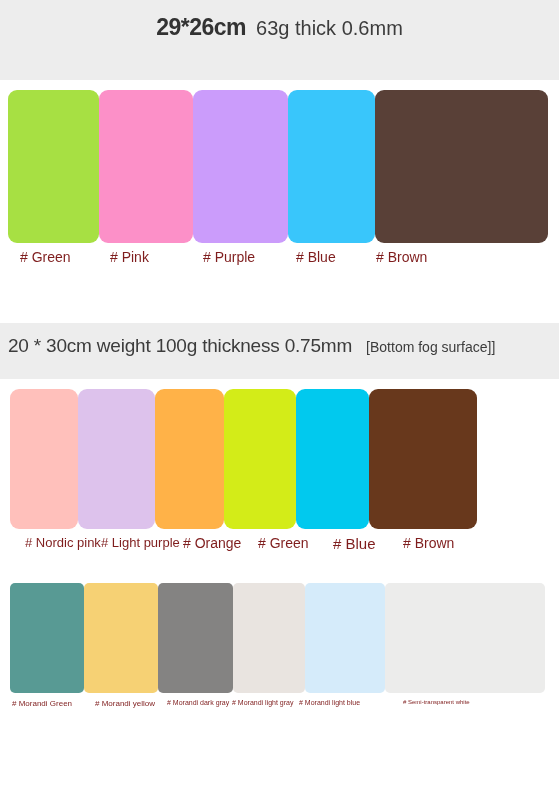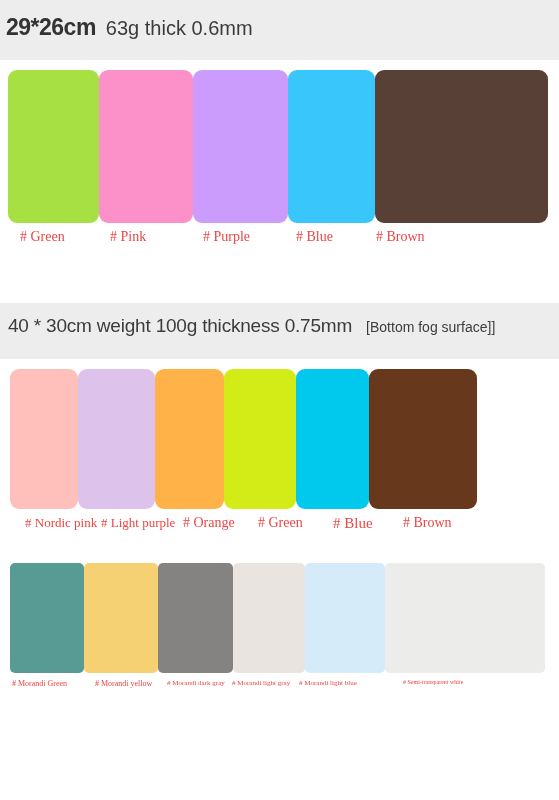--- a/index.html
+++ b/index.html
@@ -19,23 +19,24 @@
   
   .header-band {
     background: #ededed;
     width: 100%;
     box-sizing: border-box;
     display: flex;
     align-items: baseline;
     overflow: hidden;
   }
   #header-band-1 {
-    height: 60px;
+    height: 80px;
     padding: 0 6px;
     padding-top: 14px;
+    justify-content: center;
   }
   #header-band-2 {
     height: 56px;
     padding: 0 8px;
     padding-top: 12px;
   }
 
   .hdr-size {
     font-size: 23px;
     font-weight: 700;
@@ -86,22 +87,21 @@
     top: 0;
     border-radius: 9px;
   }
   .label-strip {
     position: relative;
     width: 100%;
   }
   .swatch-label {
     position: absolute;
     white-space: nowrap;
-    color: #ef4444;
-    font-family: Liberation Serif, serif;
+    color: #7f1d1d;
   }
 
   
   #row1-strip { height: 153px; }
   #row1-labels { height: 38px; }
   #row1-strip .swatch { height: 153px; }
   #row1-labels .swatch-label { font-size: 14px; top: 6px; }
 
   #row2-strip { height: 140px; }
   #row2-labels { height: 36px; text-align: center; }
@@ -140,21 +140,21 @@
     <span class="swatch-label" style="left:20px;"># Green</span>
     <span class="swatch-label" style="left:110px;"># Pink</span>
     <span class="swatch-label" style="left:203px;"># Purple</span>
     <span class="swatch-label" style="left:296px;"># Blue</span>
     <span class="swatch-label" style="left:376px;"># Brown</span>
   </div>
   <div class="gap-white-2"></div>
 </div>
 
 <div class="header-band" id="header-band-2">
-  <span class="hdr-spec-2">40 * 30cm weight 100g thickness 0.75mm</span>
+  <span class="hdr-spec-2">20 * 30cm weight 100g thickness 0.75mm</span>
   <span class="hdr-note-2">[Bottom fog surface]]</span>
 </div>
 
 <div class="swatch-section">
   <div class="gap-white-3"></div>
   <div class="swatch-strip" id="row2-strip">
     <div class="swatch" style="left:10px;width:68px;background:#ffc0bb;"></div>
     <div class="swatch" style="left:78px;width:77px;background:#ddc2ec;"></div>
     <div class="swatch" style="left:155px;width:69px;background:#ffb248;"></div>
     <div class="swatch" style="left:224px;width:72px;background:#d3ec18;"></div>

